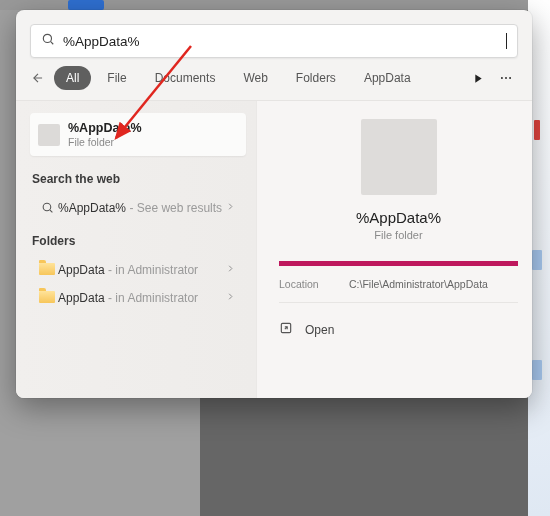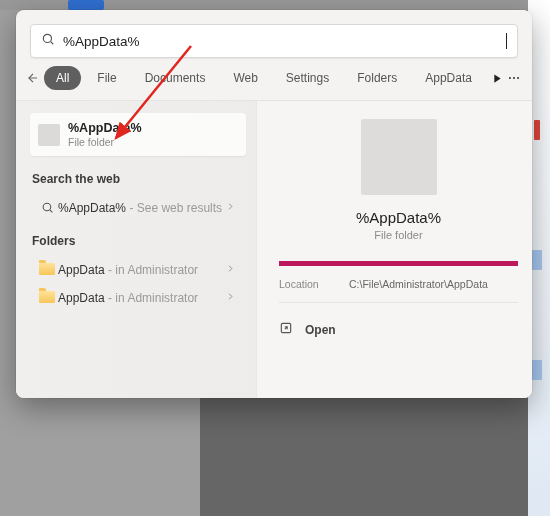--- a/index.html
+++ b/index.html
@@ -75,21 +75,21 @@
   
   .detail { display:flex; flex-direction:column; align-items:center; }
   .big-thumb { width:76px; height:76px; background:#dedcda; border-radius:2px; margin-bottom:14px;}
   .detail-title { font-size:15px; color:#222; font-weight:400; }
   .detail-sub { font-size:11px; color:#8a8a8a; margin-top:3px; margin-bottom:20px;}
   .kv { width:100%; display:flex; font-size:10.5px; color:#777; border-top:5px solid #be185d; padding:12px 0 12px 0;}
   .kv .k { width:70px; color:#888;}
   .kv .v { flex:1; color:#666;}
   .action { width:100%; display:flex; align-items:center; gap:12px; font-size:12px; color:#444; padding:8px 0; cursor:pointer;}
   .action svg { width:14px; height:14px; color:#555;}
-  .actions-wrap { width:100%; border-top:1px solid #e7e5e3; padding-top:10px;font-weight:bold;}
+  .actions-wrap { width:100%; border-top:1px solid #e7e5e3; padding-top:10px;}
 
   
   .arrow-svg { position:absolute; left:86px; top:38px; pointer-events:none; }
 
 </style>
 </head>
 <body>
 
 <div class="bg-left"></div>
 <div class="bg-top"></div>
@@ -118,21 +118,20 @@
     <div class="back-btn">
       <svg width="14" height="14" viewBox="0 0 24 24" fill="none" stroke="currentColor" stroke-width="2">
           <line x1="19" y1="12" x2="5" y2="12"></line>
           <polyline points="12 19 5 12 12 5"></polyline>
         </svg>
     </div>
     <div class="pill active">All</div>
     <div class="pill">File</div>
     <div class="pill">Documents</div>
     <div class="pill">Web</div>
-    <div class="pill">Settings</div>
     <div class="pill">Folders</div>
     <div class="pill">AppData</div>
     <div class="spacer"></div>
     <div class="play-btn">
       <svg width="11" height="11" viewBox="0 0 24 24" fill="currentColor">
           <polygon points="5 3 19 12 5 21 5 3"></polygon>
         </svg>
     </div>
     <div class="more-btn">
       <svg width="14" height="14" viewBox="0 0 24 24" fill="currentColor">

